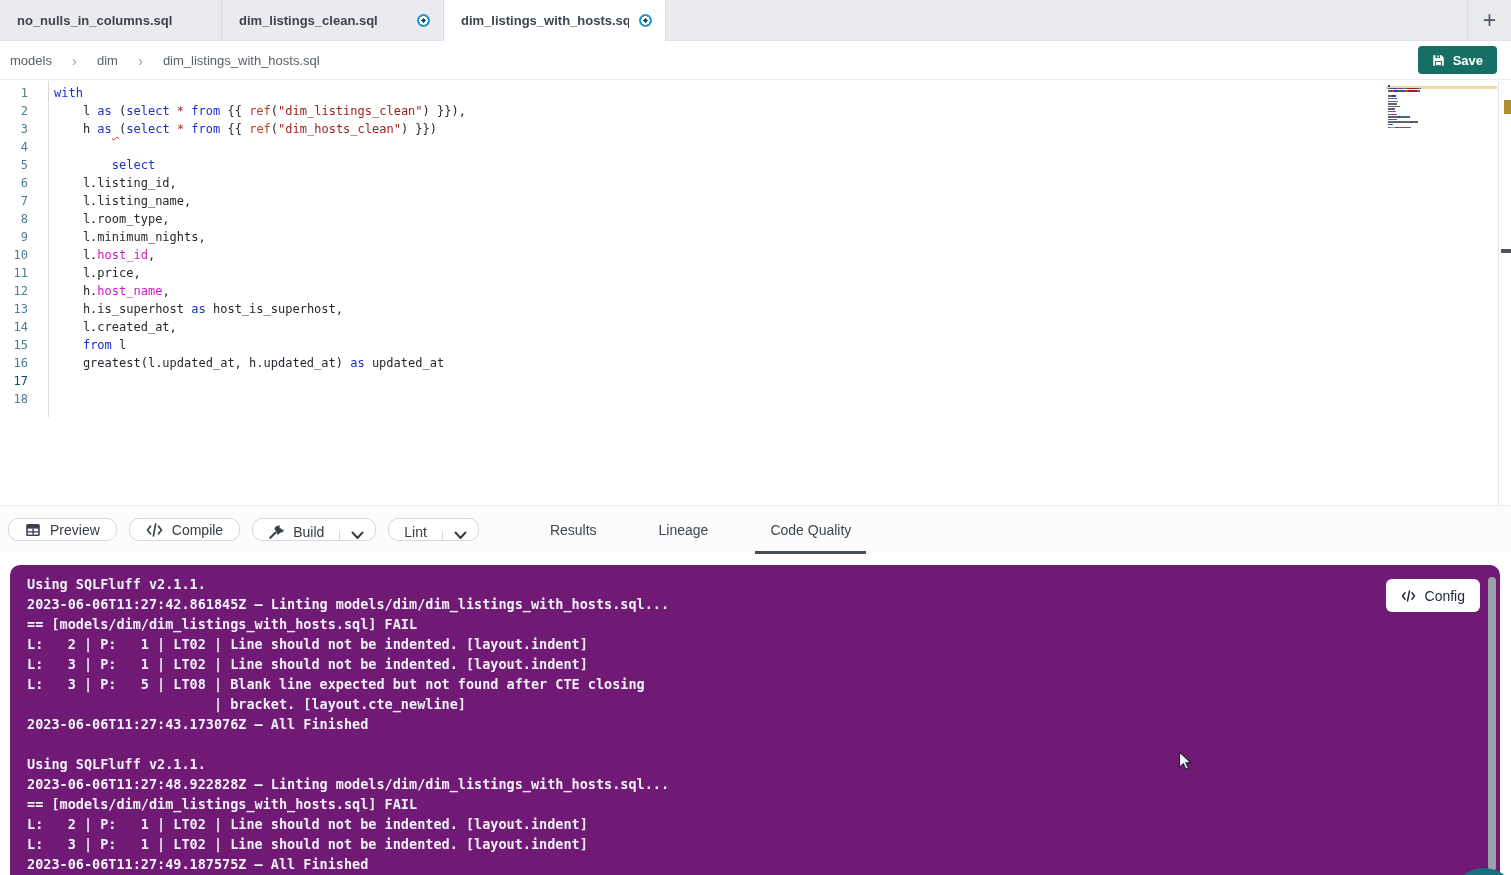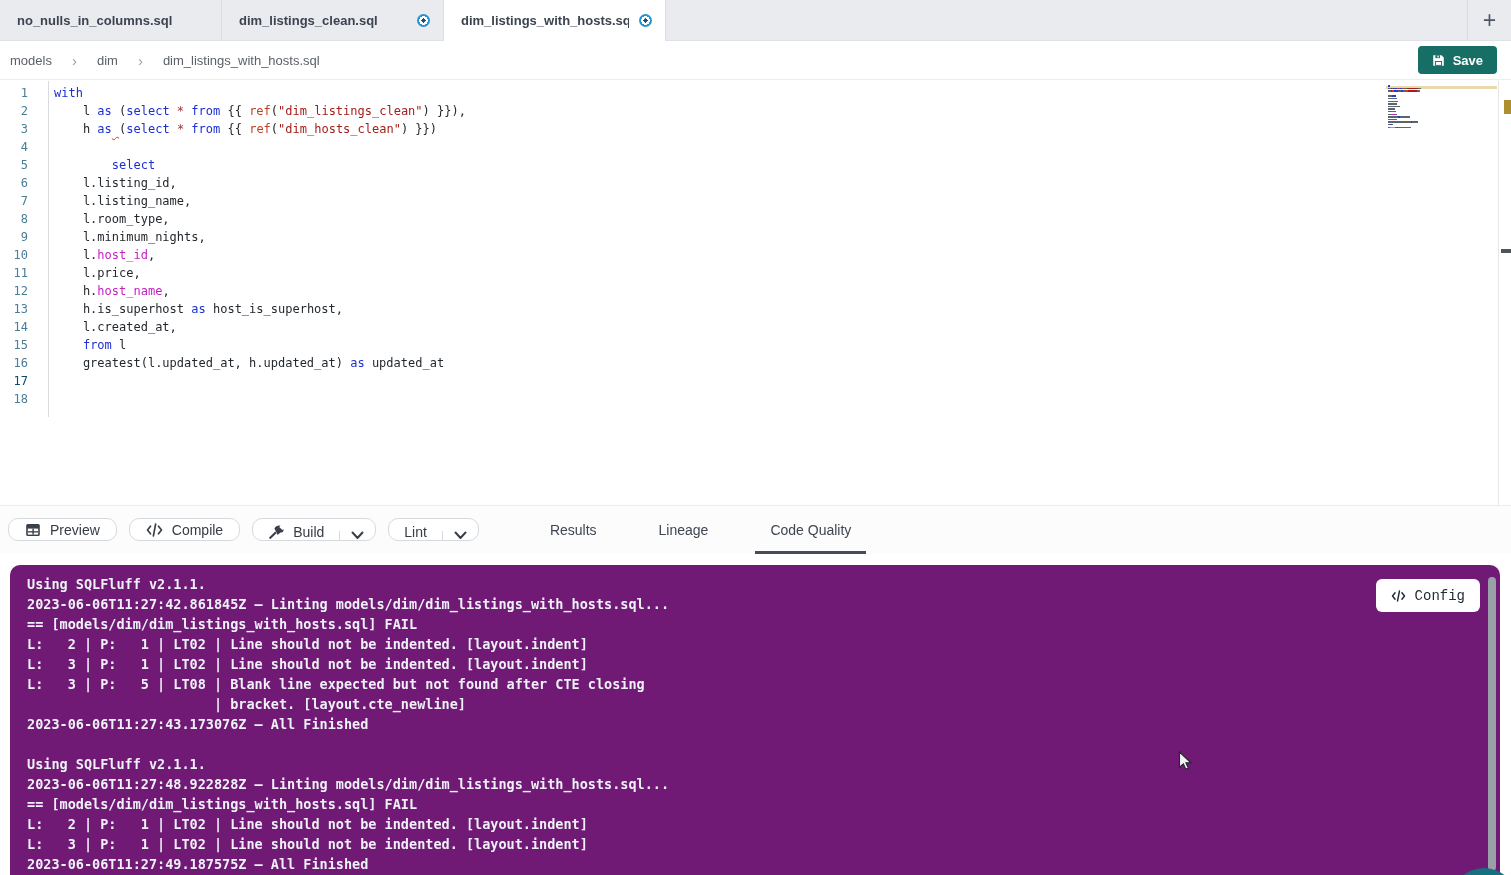--- a/index.html
+++ b/index.html
@@ -52,21 +52,21 @@
 .tb-group{display:flex;align-items:flex-end;margin-right:12px;overflow:hidden}
 .tb-main{display:flex;align-items:center;gap:9px;padding:0 15px;font-size:14px;cursor:pointer}
 .tb-caret{width:36px;border-left:1px solid #d6d9de;display:flex;align-items:center;justify-content:center;cursor:pointer}
 .res-tabs{display:flex;align-items:stretch;height:48px;margin-left:28px}
 .res-tab{padding:0 15px;margin:0 16px;font-size:14px;color:#3f4651;display:flex;align-items:center;position:relative;cursor:pointer}
 .res-tab.active::after{content:"";position:absolute;left:0;right:0;bottom:0;height:3px;background:#474d55}
 
 
 .terminal{position:absolute;left:10px;top:565px;width:1490px;height:310px;background:#701a75;border-radius:10px 10px 0 0;overflow:hidden}
 .term-pre{font-family:"DejaVu Sans Mono",monospace;font-size:13.5px;line-height:20px;font-weight:700;color:#eef2f6;white-space:pre;padding:9px 0 0 17px}
-.config-btn{position:absolute;top:14px;right:20px;height:33px;background:#fff;border:none;border-radius:6px;display:flex;align-items:center;gap:9px;padding:0 15px;font-size:14px;color:#222b38;cursor:pointer;font-family:Liberation Mono, monospace}
+.config-btn{position:absolute;top:14px;right:20px;height:33px;background:#fff;border:none;border-radius:6px;display:flex;align-items:center;gap:9px;padding:0 15px;font-size:14px;color:#222b38;cursor:pointer;font-family:Liberation Sans, sans-serif}
 .term-scrollbar{position:absolute;top:12px;right:4px;width:8px;bottom:4px;background:#9aa0a8;border-radius:4px;cursor:pointer}
 .help-bubble{position:absolute;left:1451px;top:868px;width:66px;height:66px;border-radius:50%;background:#15717f;z-index:6;cursor:pointer;border:none}
 .mouse-cursor{position:absolute;left:1178px;top:751px;z-index:7;pointer-events:none}
 .icon{display:inline-flex;align-items:center;justify-content:center;flex:0 0 auto}
 </style>
 </head>
 <body>
 
 <div class="tab-bar">
   <div style="display:flex">

